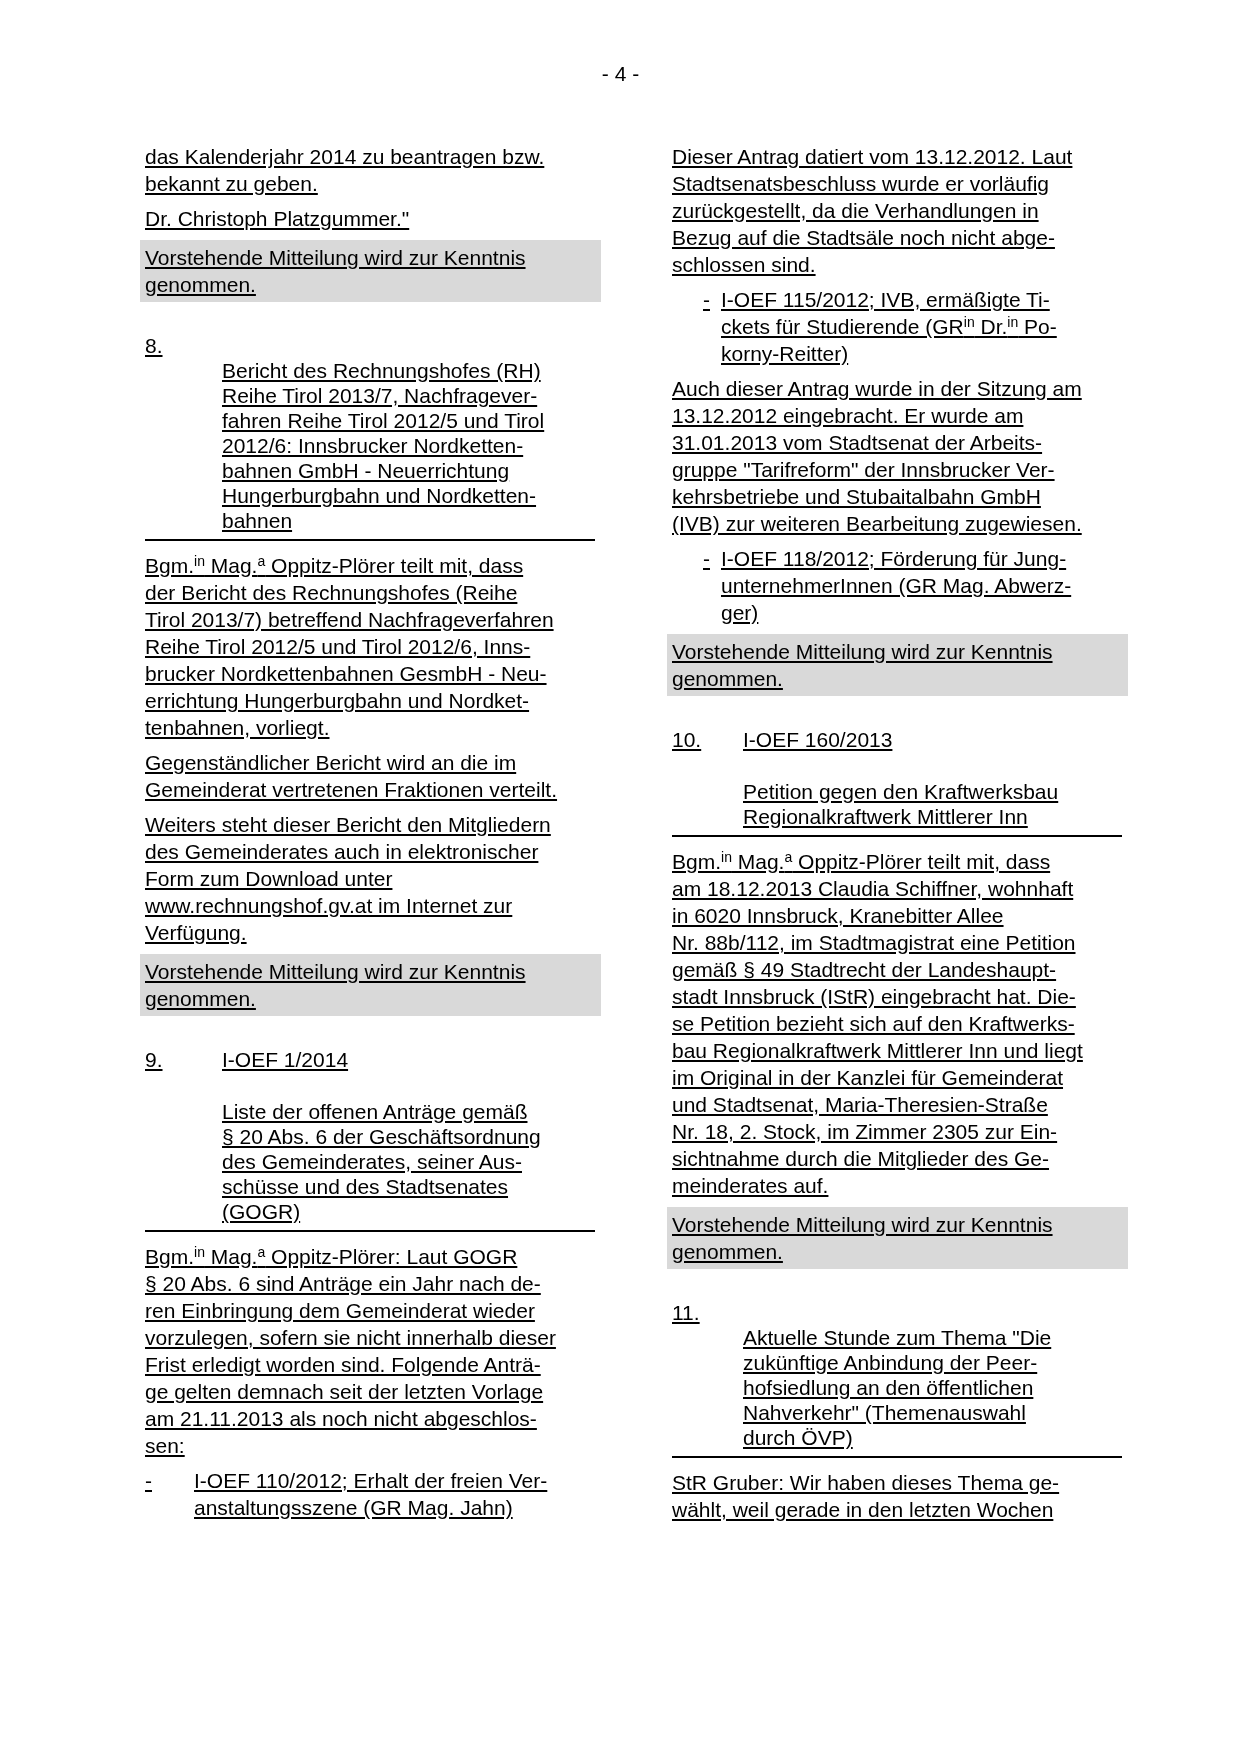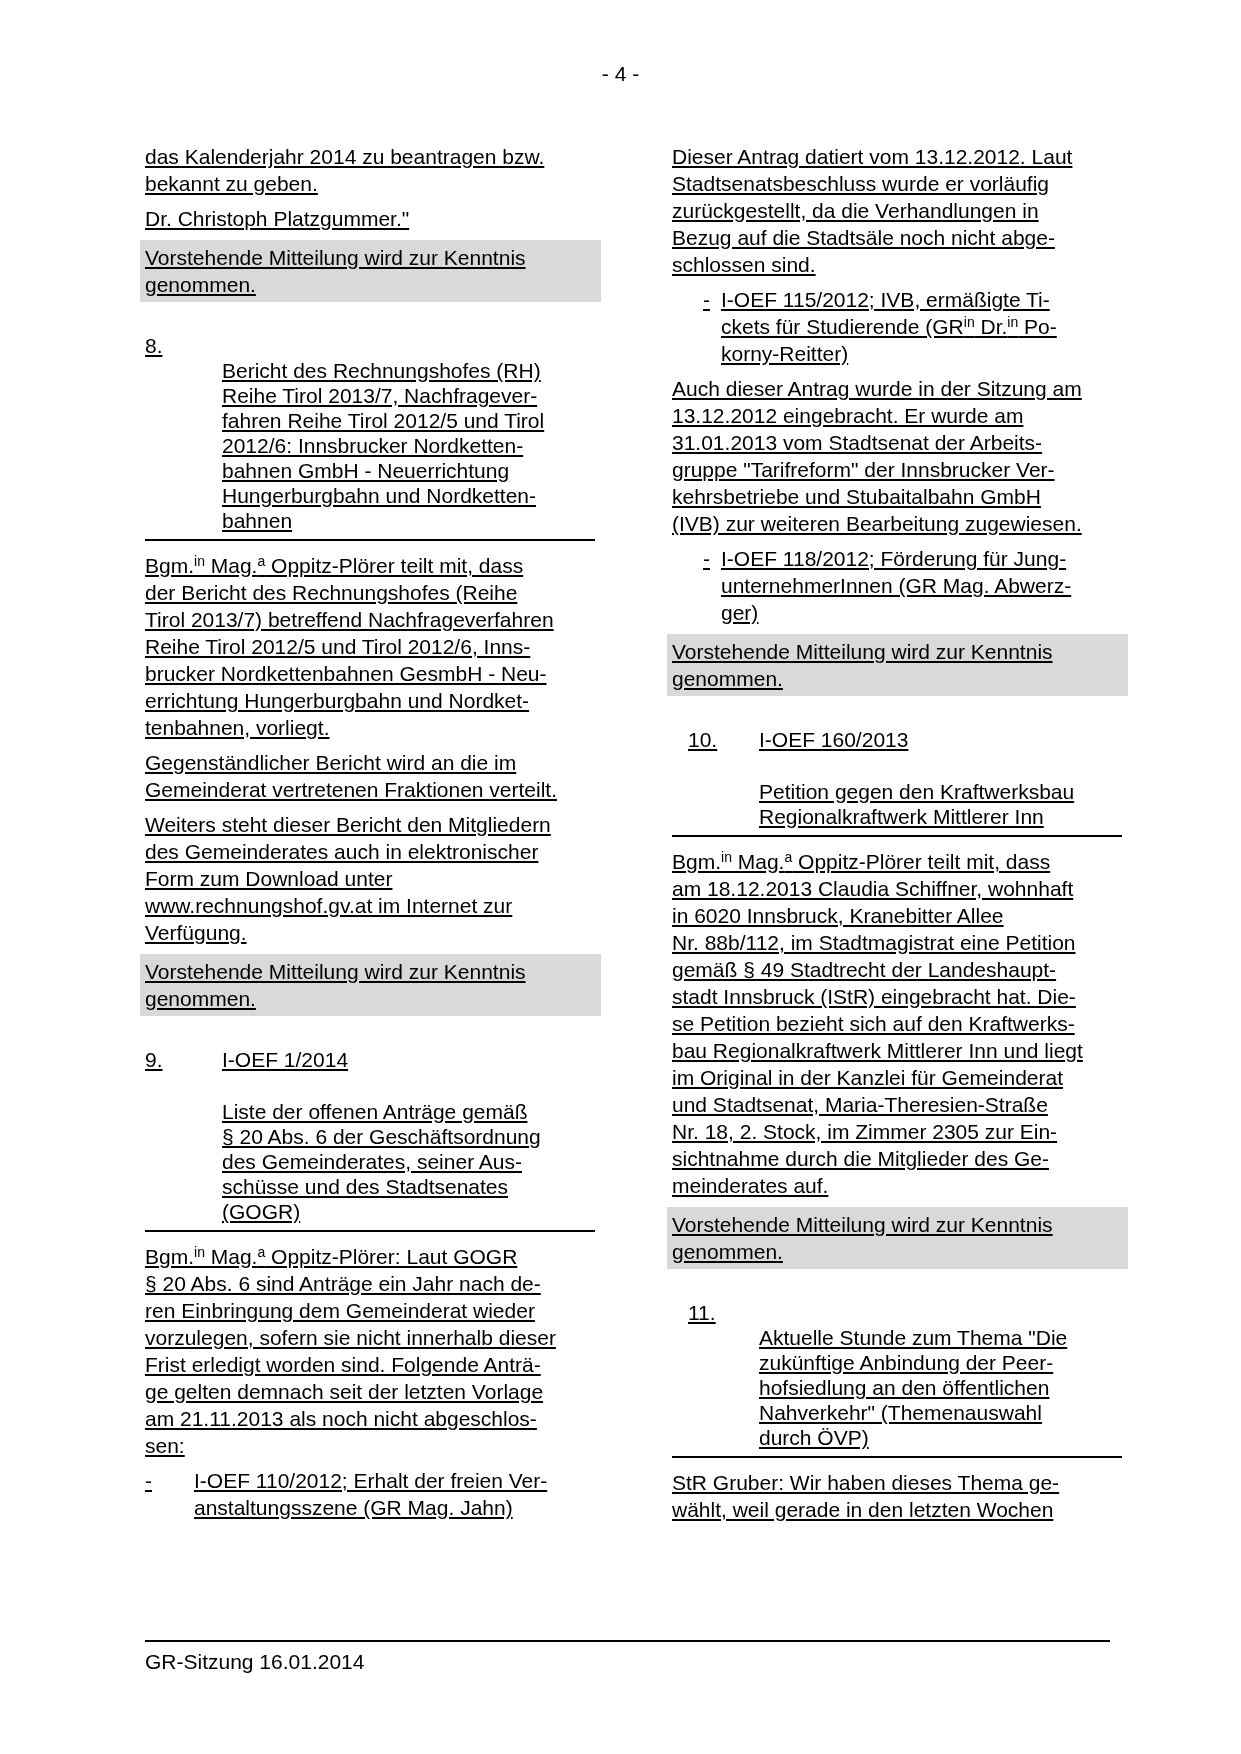--- a/index.html
+++ b/index.html
@@ -36,21 +36,21 @@
   .para { margin-bottom: 8px; white-space: pre-line; }
   .ack {
     background: #d9d9d9;
     margin: 0 -6px 20px -5px;
     padding: 4px 5px;
     white-space: pre-line;
   }
   .item { margin-top: 30px; }
   .item-head { display: flex; align-items: flex-start; }
   .item-num { flex: none; width: 77px; }
-  .col--right .item-num { width: 71px; margin-left: 16px; }
+  .col--right .item-num { width: 71px; }
   .item-body { flex: 1; min-width: 0; }
   .item-code { margin-bottom: 6px; }
   .item-title { white-space: pre-line; line-height: 25px; margin-top: 26px; }
   .rule { border-top: 2px solid #000000; margin: 6px 0 11px 0; }
   .list-item { display: flex; align-items: flex-start; margin-bottom: 8px; }
   .list-marker { flex: none; width: 49px; }
   .list-item--indented { padding-left: 31px; }
   .list-item--indented .list-marker { width: 18px; }
   .list-text { flex: 1; min-width: 0; white-space: pre-line; }
   sup { font-size: 14px; line-height: 0; vertical-align: 7px; }
@@ -225,17 +225,14 @@
         </div>
         <div class="rule"></div>
       </div>
 
       <div class="para">StR Gruber: Wir haben dieses Thema ge-
 wählt, weil gerade in den letzten Wochen</div>
 
     </div>
   </div>
 
-  <div class="footer">
-    <span>GR-Sitzung 16.01.2014</span>
-  </div>
 
 </div>
 
 </body></html>

